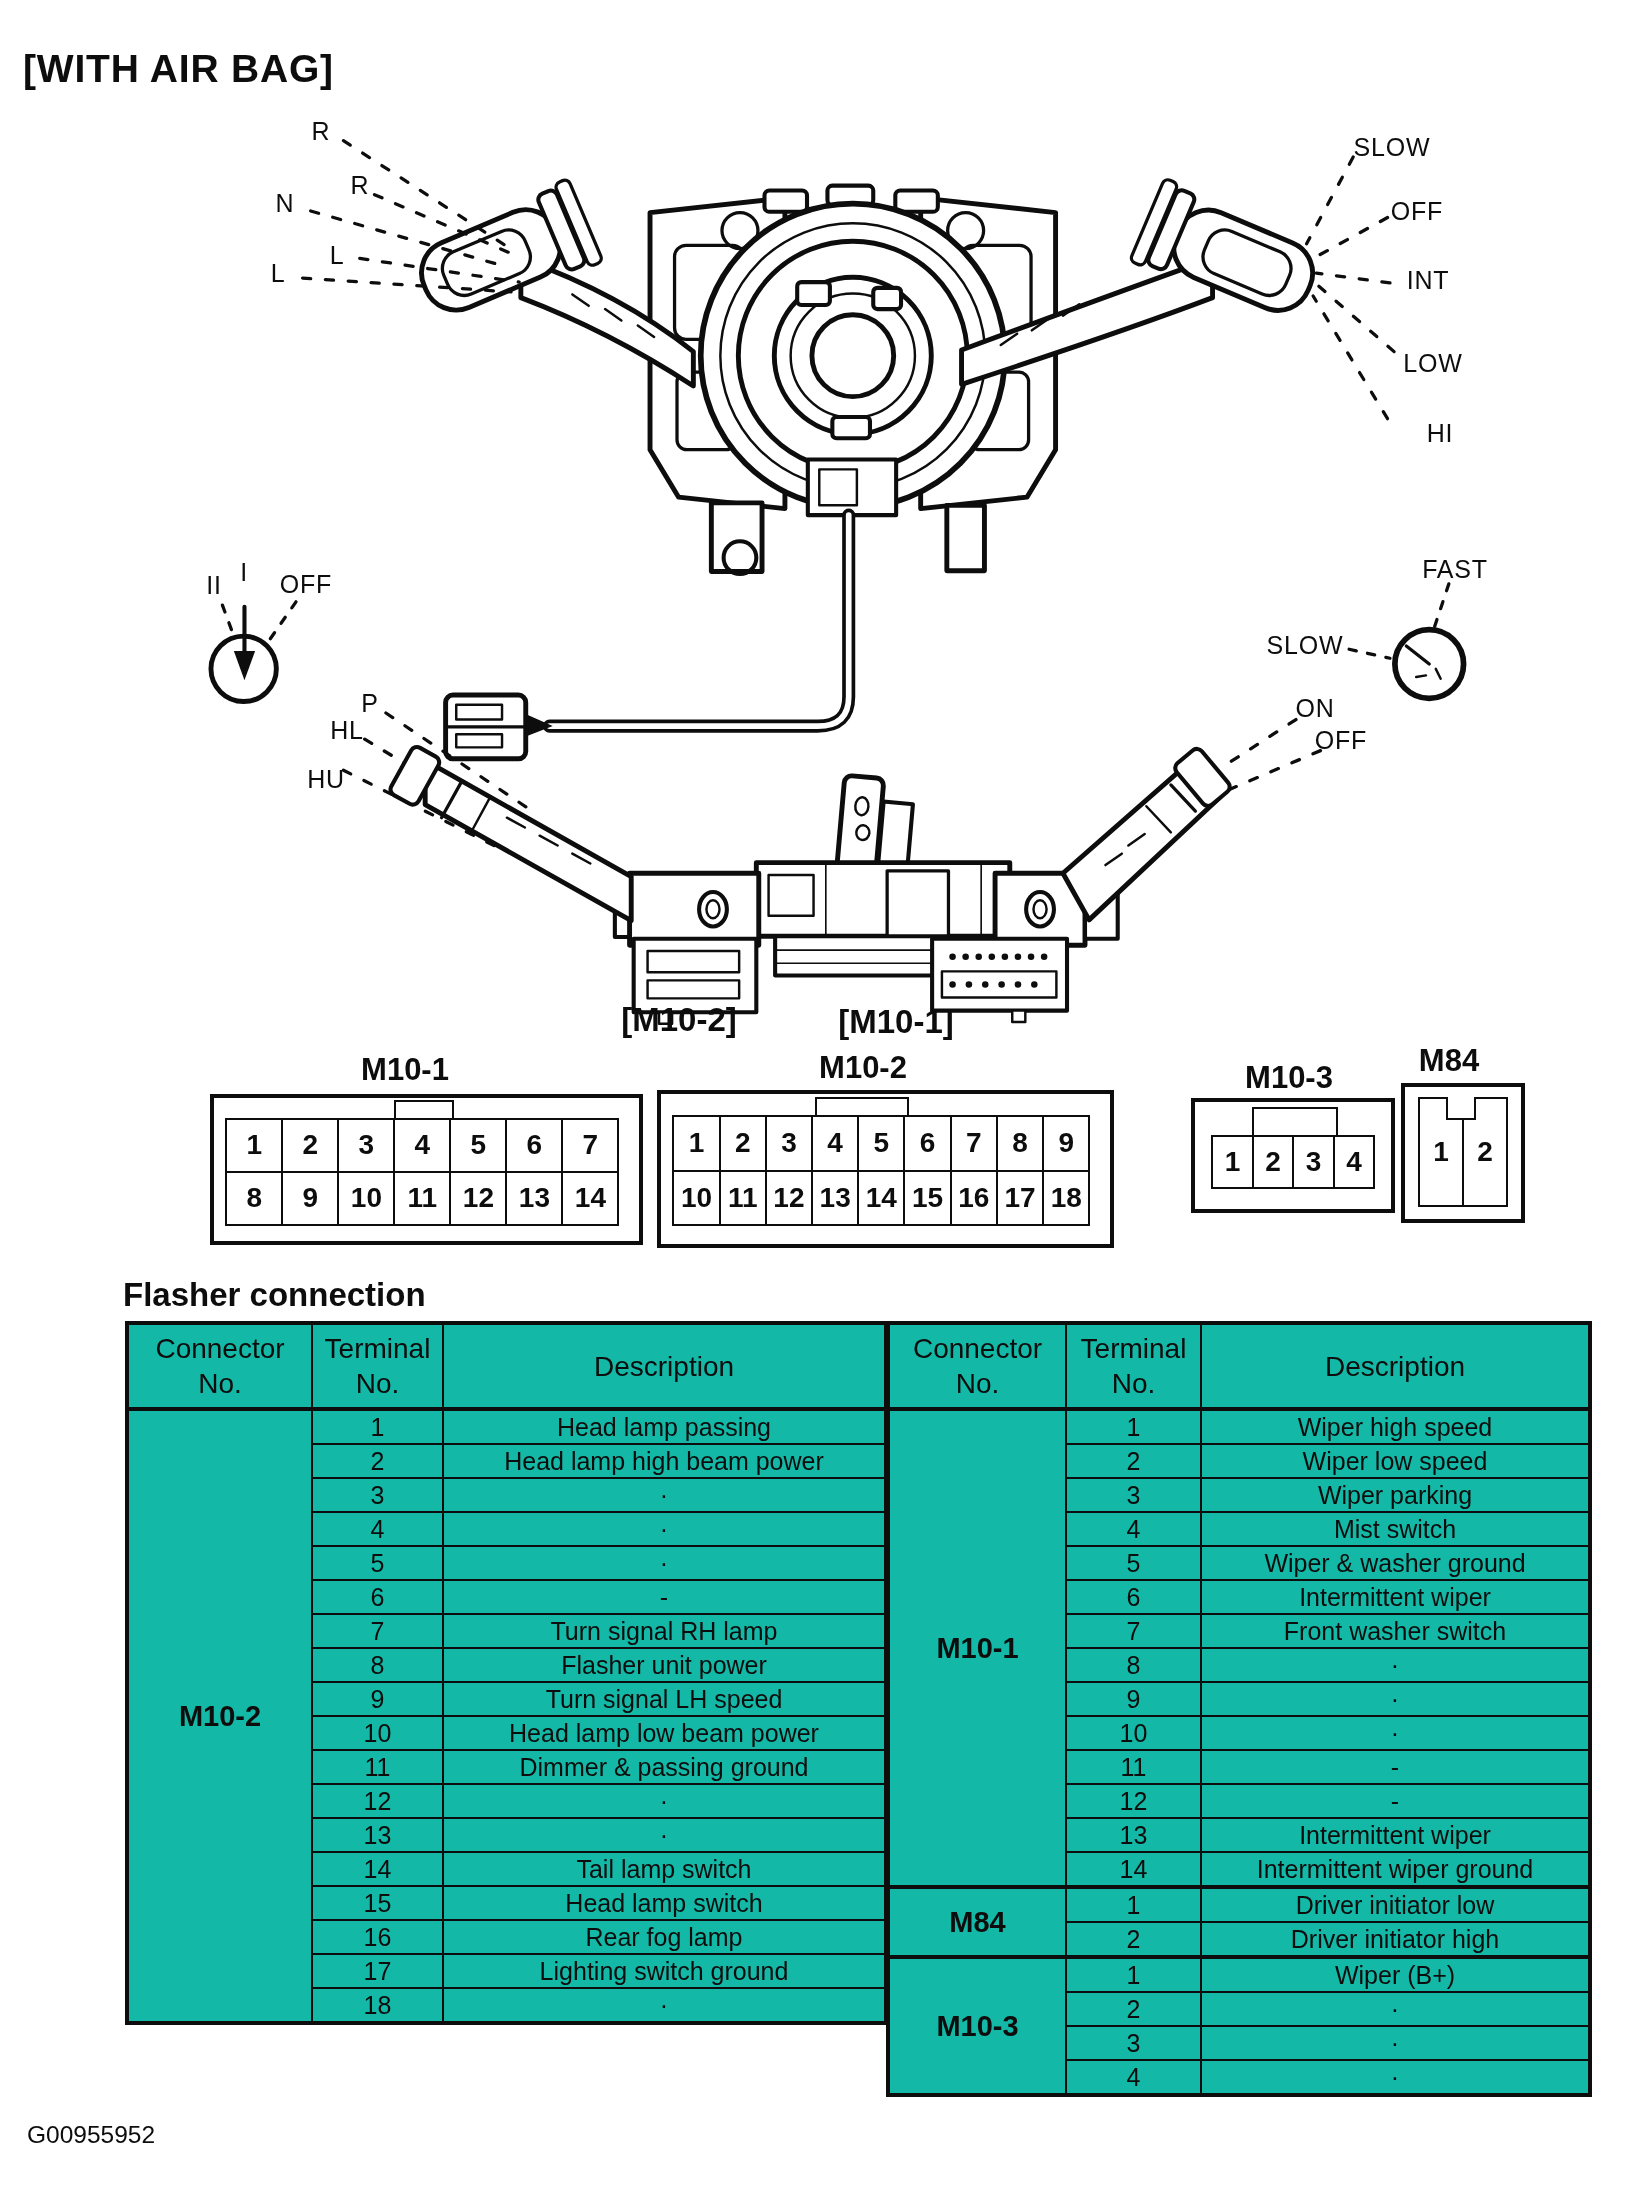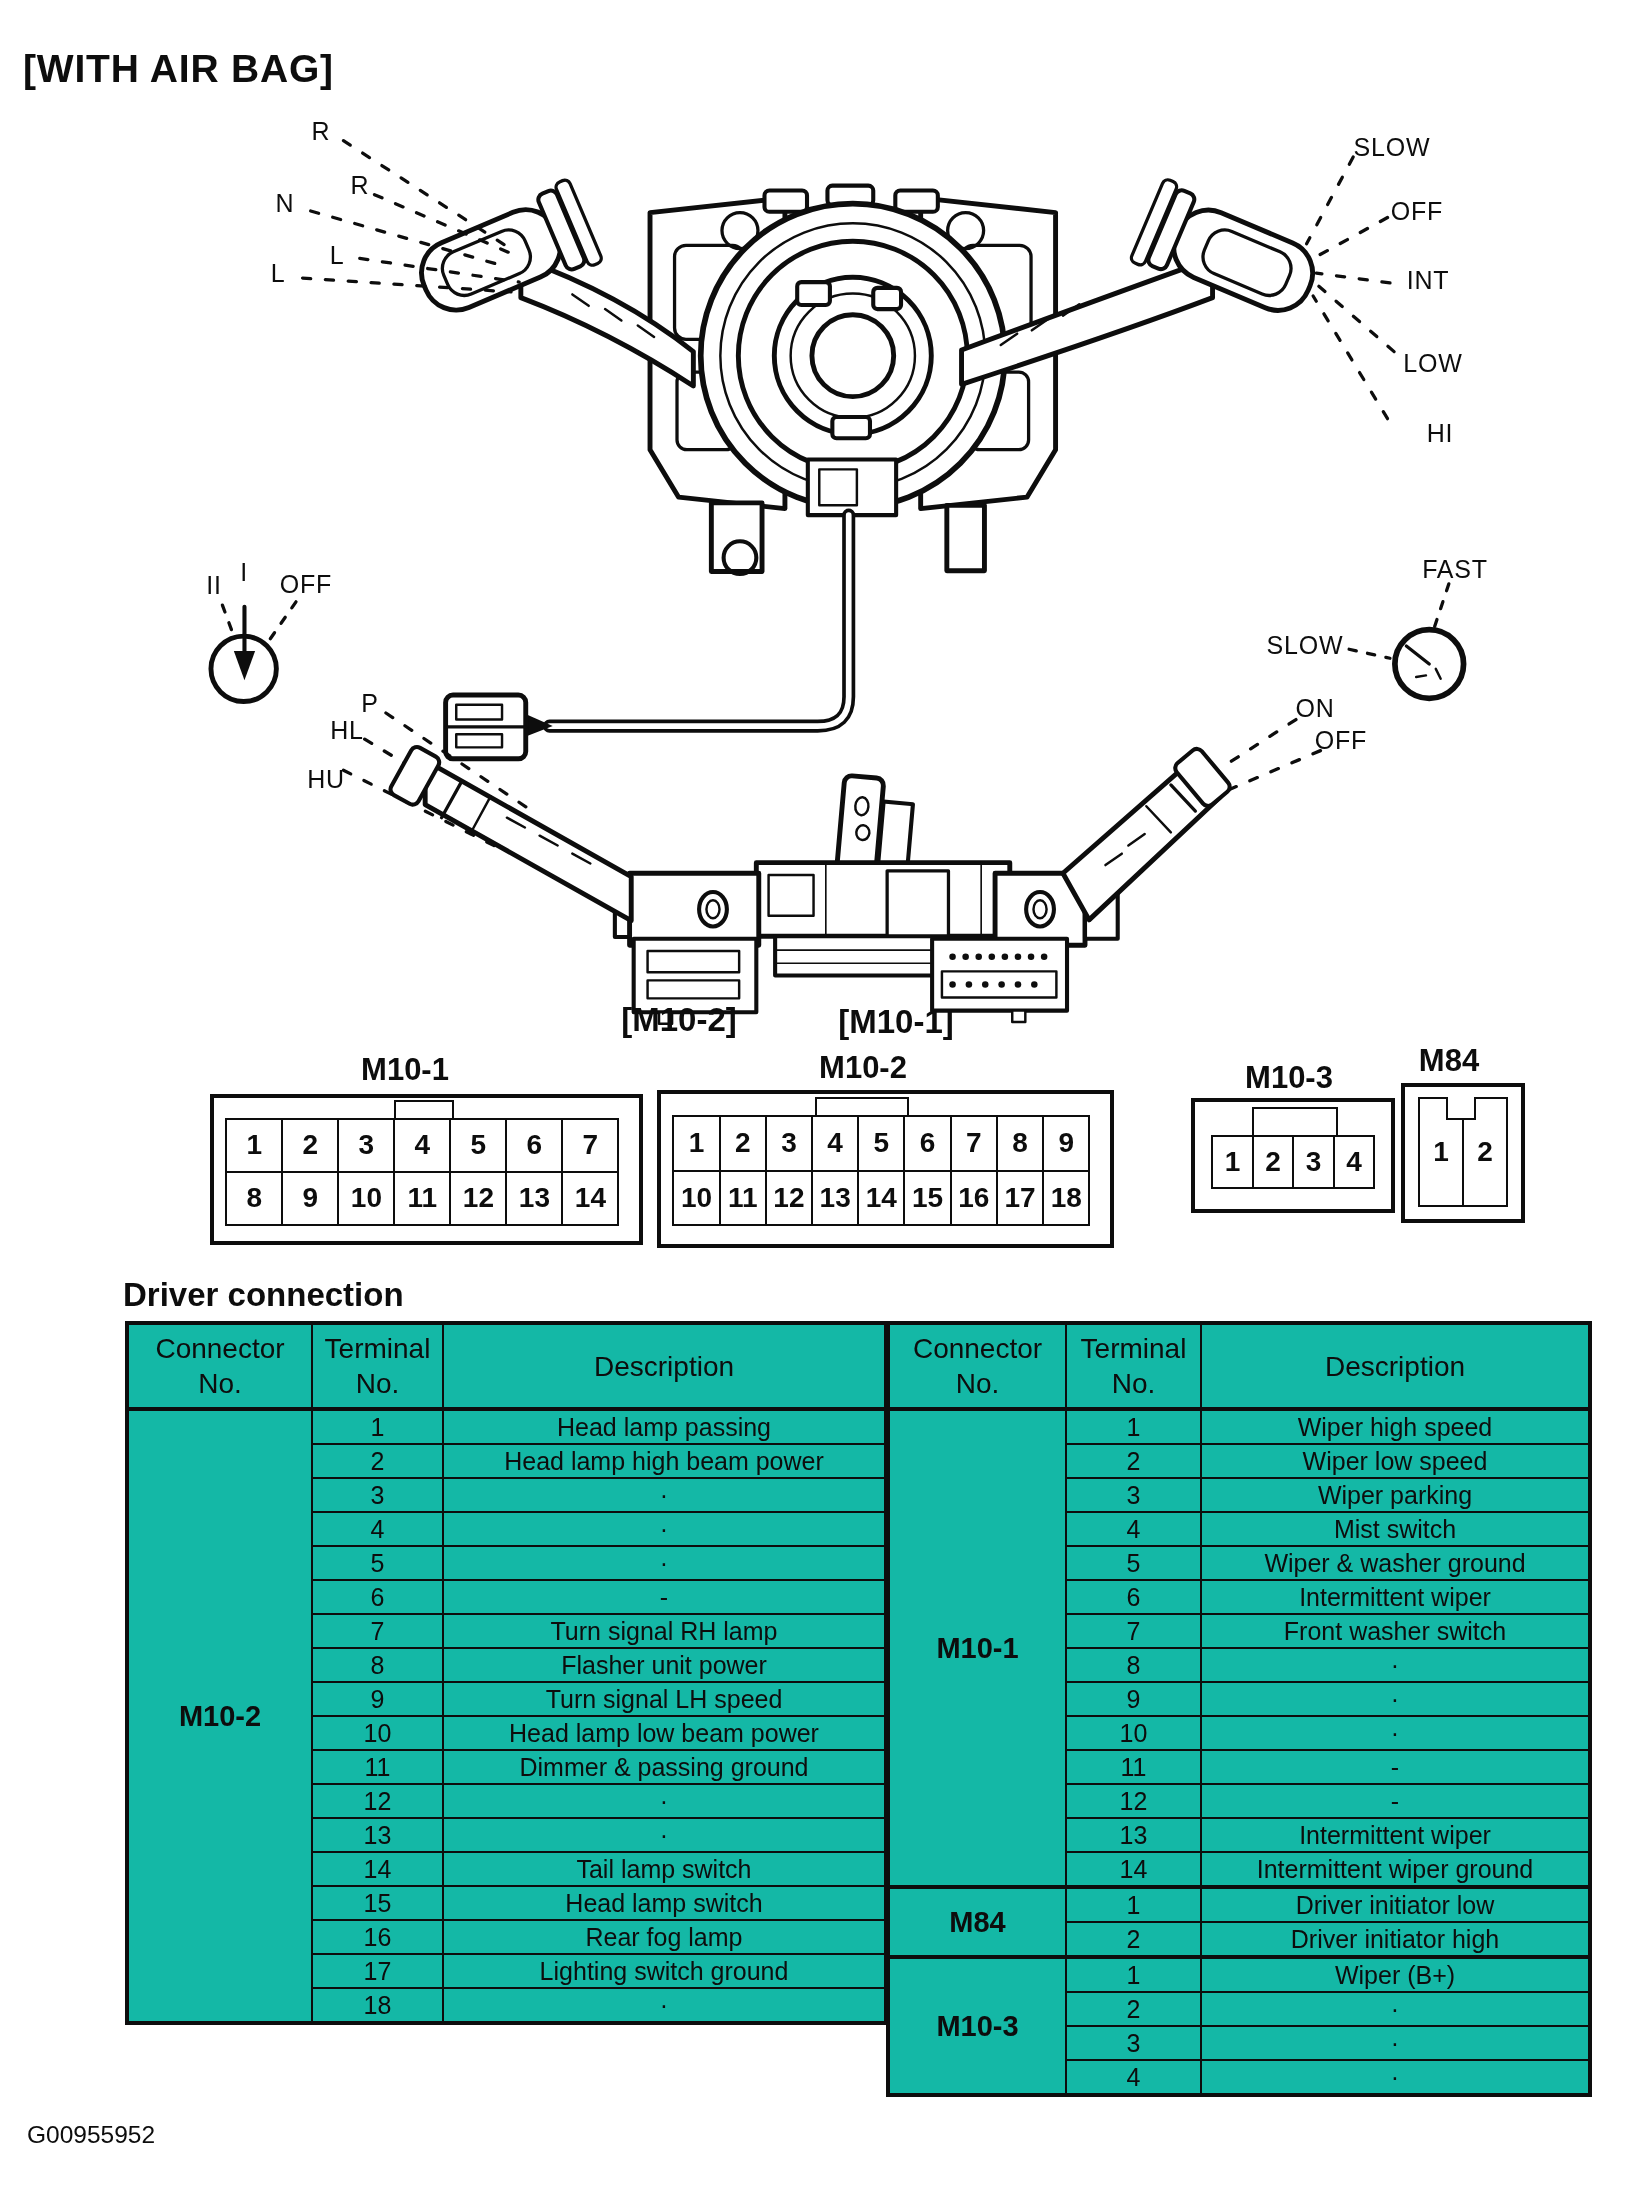--- a/index.html
+++ b/index.html
@@ -323,21 +323,21 @@
       <tbody>
           <tr>
         <td>1</td>
         <td>2</td>
       </tr>
     </tbody>
       </table>
     <div class="notch" style="left:41px;top:9.8px;width:26px;height:21px;"></div>
   </div>
 
-  <div class="abs heading" style="left:123px;top:1276px;">Driver connection</div>
+  <div class="abs heading" style="left:123px;top:1276px;">Flasher connection</div>
 
   <table class="ctable" style="left:125px;top:1321px;width:763px;">
     <colgroup>
         <col style="width:185px">
         <col style="width:131px">
         <col>
       </colgroup>
     <tbody>
         <tr>
       <th>Connector

